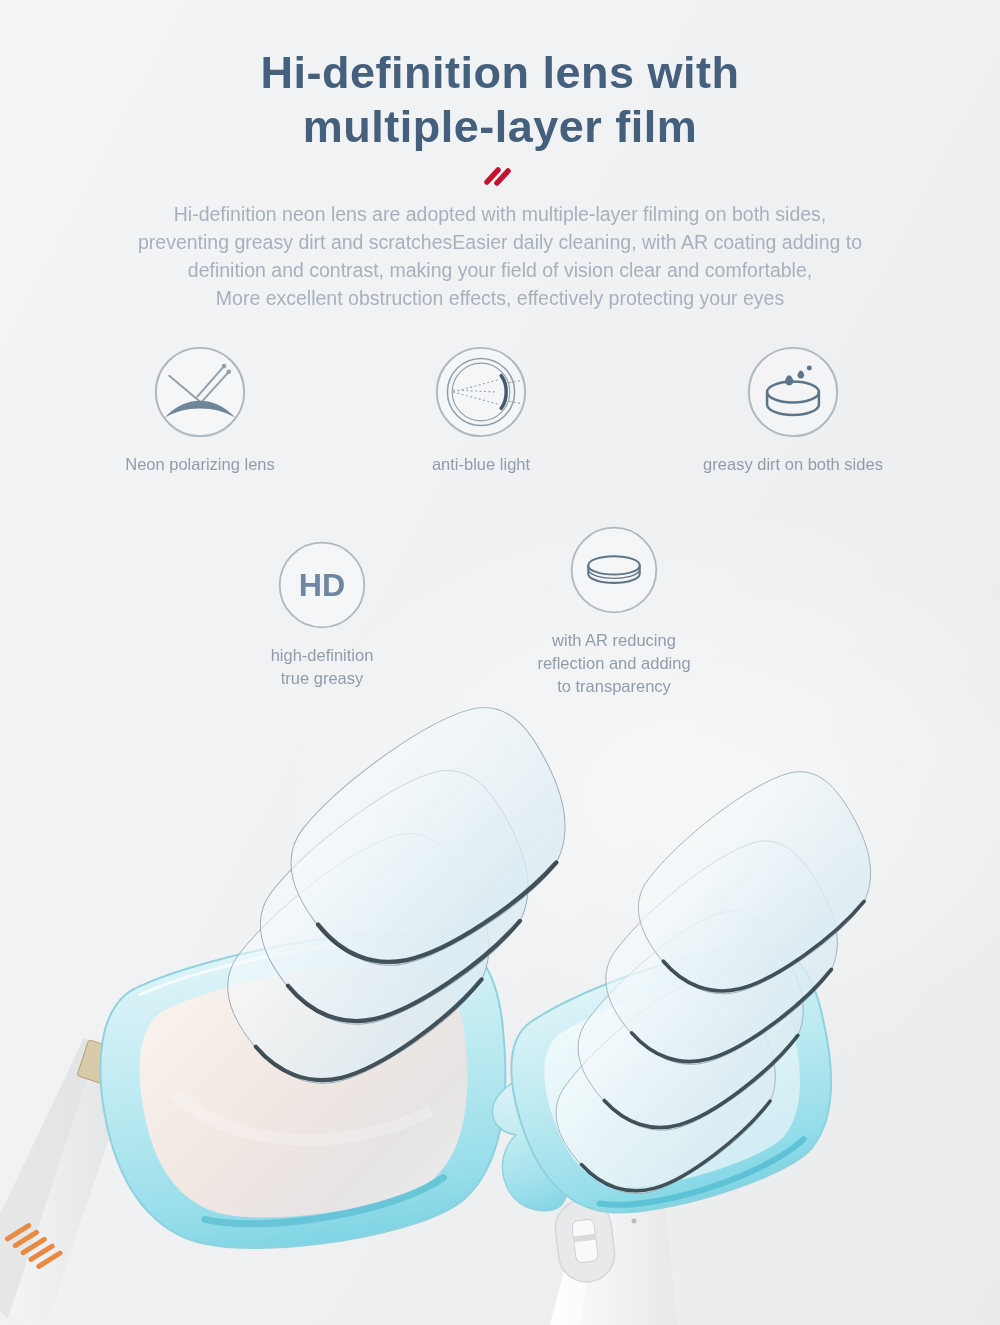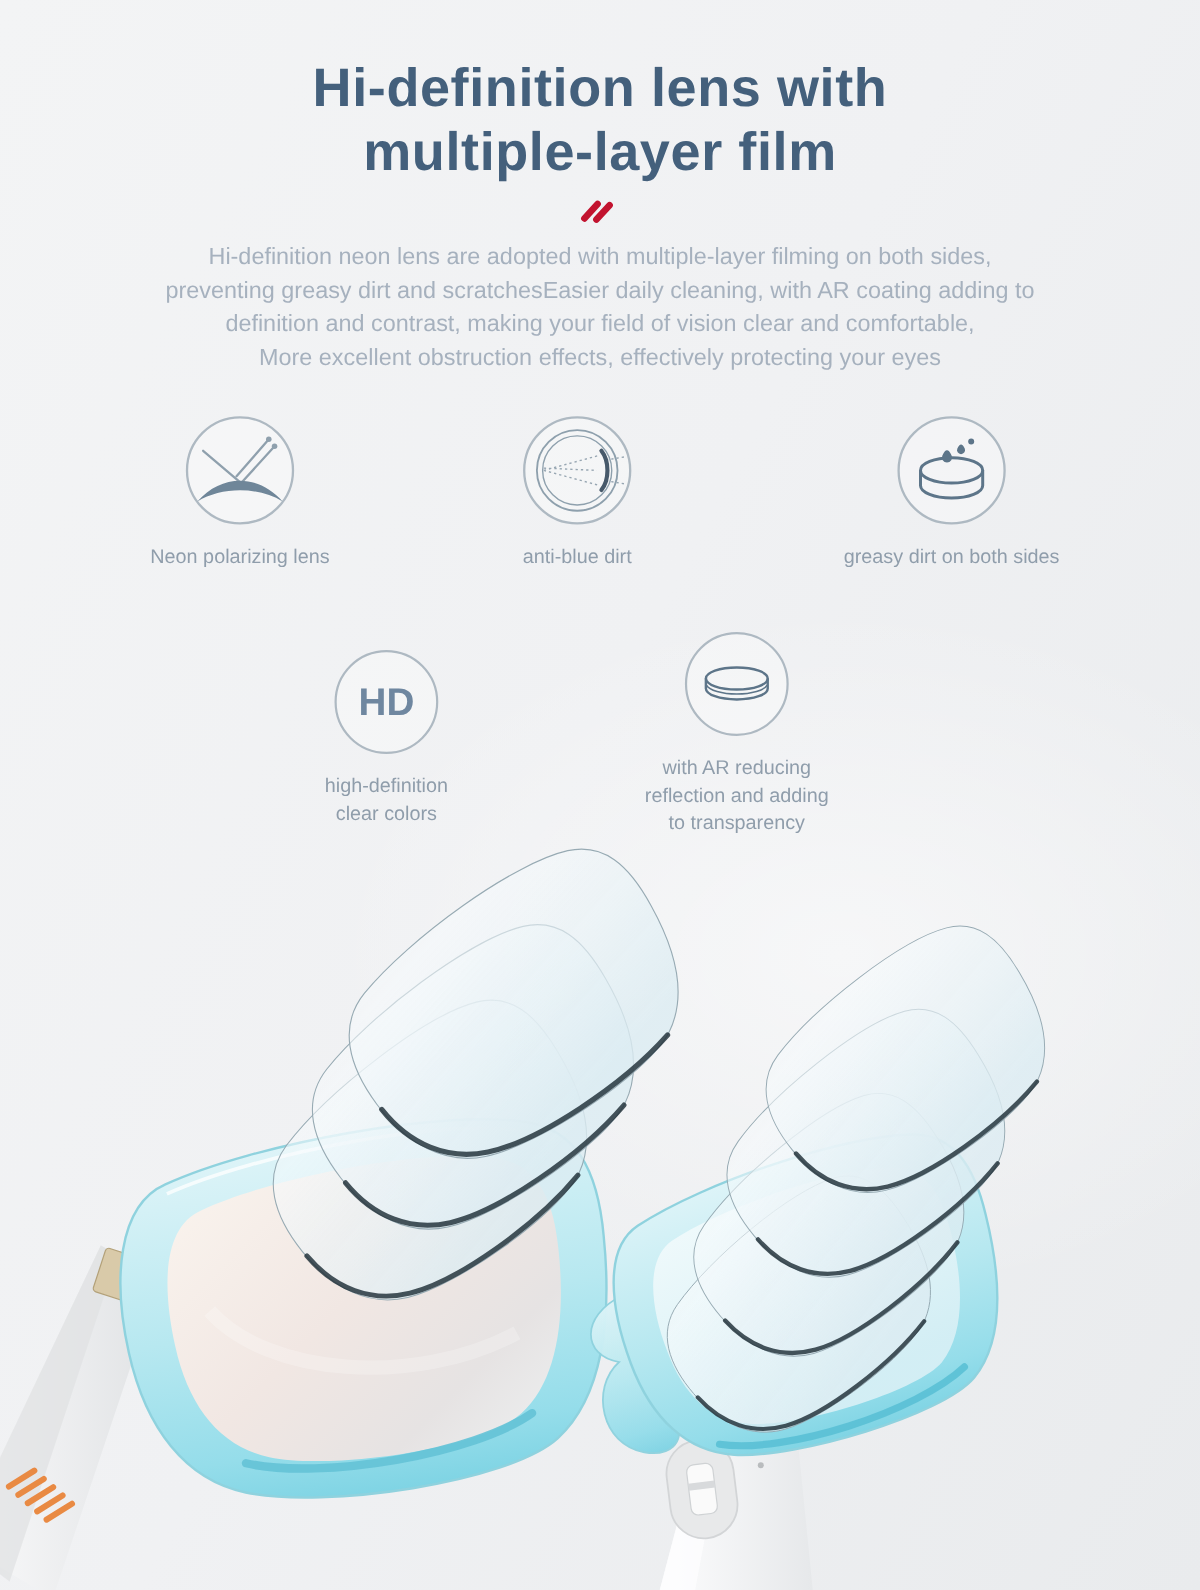--- a/index.html
+++ b/index.html
@@ -62,21 +62,21 @@
     <div class="feature" style="left:351px;top:344px;width:260px">
       <svg class="fcircle" width="96" height="96" viewBox="-50 -50 100 100">
         <circle r="46" fill="rgba(255,255,255,.3)" stroke="#aeb9c2" stroke-width="2"></circle>
         <circle r="35" fill="none" stroke="#8ea0ad" stroke-width="1.6"></circle>
         <circle r="30" fill="none" stroke="#8ea0ad" stroke-width="1.2"></circle>
         <path d="M -29,0 L 19,-13 M -29,0 L 19,13 M -29,-2 L 17,0" stroke="#97a6b2" stroke-width="1.2" fill="none" stroke-dasharray="2 2.6"></path>
         <path d="M 25,-9 L 43,-12 M 25,9 L 43,12" stroke="#97a6b2" stroke-width="1.2" fill="none" stroke-dasharray="2 2.6"></path>
         <path d="M 21,-17 C 28,-8 28,8 21,17" stroke="#47596a" stroke-width="3.6" fill="none" stroke-linecap="round"></path>
       </svg>
       <div class="flabel">
-        <div>anti-blue dirt</div>
+        <div>anti-blue light</div>
       </div>
     </div>
 
     <div class="feature" style="left:663px;top:344px;width:260px">
       <svg class="fcircle" width="96" height="96" viewBox="-50 -50 100 100">
         <circle r="46" fill="rgba(255,255,255,.3)" stroke="#aeb9c2" stroke-width="2"></circle>
         <ellipse cx="0" cy="0" rx="27" ry="11" fill="none" stroke="#5d7589" stroke-width="2.6"></ellipse>
         <path d="M -27,0 L -27,13 A 27 11 0 0 0 27,13 L 27,0" fill="none" stroke="#5d7589" stroke-width="2.6"></path>
         <path d="M -8,-13 q 4,-9 8,0 a 4.4,4.4 0 1 1 -8,0 Z" fill="#5d7589"></path>
         <path d="M 5,-19 q 3.2,-7 6.4,0 a 3.5,3.5 0 1 1 -6.4,0 Z" fill="#5d7589"></path>
@@ -87,21 +87,21 @@
       </div>
     </div>
 
     <div class="feature" style="left:192px;top:539px;width:260px">
       <svg class="fcircle" width="92" height="92" viewBox="-50 -50 100 100">
         <circle r="46" fill="rgba(255,255,255,.3)" stroke="#aeb9c2" stroke-width="2"></circle>
         <text x="0" y="12" text-anchor="middle" font-size="35" font-weight="bold" fill="#6f87a0">HD</text>
       </svg>
       <div class="flabel">
         <div>high-definition</div>
-        <div>clear colors</div>
+        <div>true greasy</div>
       </div>
     </div>
 
     <div class="feature" style="left:484px;top:524px;width:260px">
       <svg class="fcircle" width="92" height="92" viewBox="-50 -50 100 100">
         <circle r="46" fill="rgba(255,255,255,.3)" stroke="#aeb9c2" stroke-width="2"></circle>
         <ellipse cx="0" cy="-5" rx="28" ry="10" fill="none" stroke="#5d7589" stroke-width="2.2"></ellipse>
         <path d="M -28,-5 L -28,4 A 28 10 0 0 0 28,4 L 28,-5" fill="none" stroke="#5d7589" stroke-width="2.2"></path>
         <path d="M -27.5,1 A 28 10 0 0 0 27.5,1" fill="none" stroke="#5d7589" stroke-width="1.4"></path>
       </svg>

